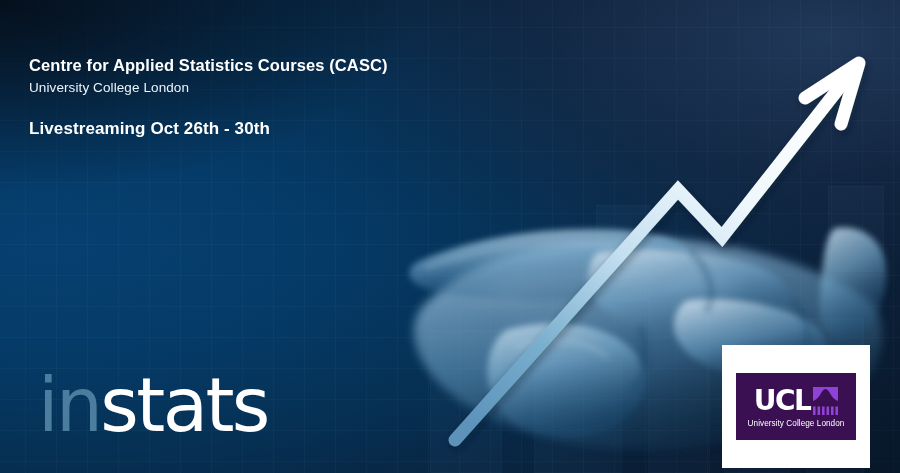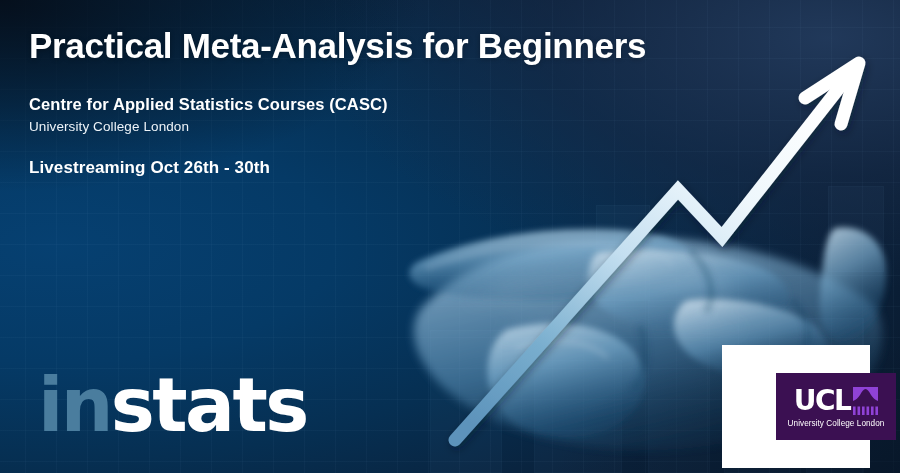--- a/index.html
+++ b/index.html
@@ -81,42 +81,42 @@
   }
   .dates {
     margin-top:24px;
     font-size:17px; font-weight:700; color:#ffffff;
     letter-spacing:0.1px; white-space:nowrap;
   }
 
   
   .instats {
     position:absolute; left:38px; top:368px;
-    font-size:74px; font-weight:700;
+    font-size:74px; font-weight:400;
     letter-spacing:-2.6px;
     line-height:1;
     z-index:8;
     font-family:"DejaVu Sans", sans-serif;
   }
   .instats .seg-in { color:#4a7d9e; }
   .instats .seg-stats { color:#ffffff; }
 
   
   .ucl-card {
     position:absolute; left:722px; top:345px;
     width:148px; height:123px;
     background:#ffffff;
     z-index:9;
   }
   .ucl-inner {
     position:absolute; left:14px; top:28px;
     width:120px; height:67px;
     background:#3b1052;
     display:flex; flex-direction:column;
-    align-items:center; justify-content:center;margin-left:40px;
+    align-items:center; justify-content:center;
   }
   .ucl-mark {
     display:flex; align-items:flex-end; gap:3px;
     height:30px;
   }
   .ucl-letters {
     font-family:"DejaVu Sans", sans-serif;
     font-size:28px; font-weight:800; color:#ffffff;
     letter-spacing:-1.5px; line-height:0.95;
   }
@@ -241,21 +241,20 @@
         </filter>
       </defs>
       <g filter="url(#arrowShadow)">
         <polyline points="455,440 678,190 722,237 850,74" fill="none" stroke="url(#arrowGrad)" stroke-width="13" stroke-linecap="round" stroke-linejoin="miter"></polyline>
         <polyline points="805,98 859,63 841,124" fill="none" stroke="#ffffff" stroke-width="13" stroke-linecap="round" stroke-linejoin="round"></polyline>
       </g>
     </svg>
   </div>
 
   <div class="text-block">
-    <div class="title">Practical Meta-Analysis for Beginners</div>
     <div class="org">Centre for Applied Statistics Courses (CASC)</div>
     <div class="uni">University College London</div>
     <div class="dates">Livestreaming Oct 26th - 30th</div>
   </div>
 
   <div class="instats">
     <span class="seg-in">in</span><span class="seg-stats">stats</span>
   </div>
 
   <div class="ucl-card">

